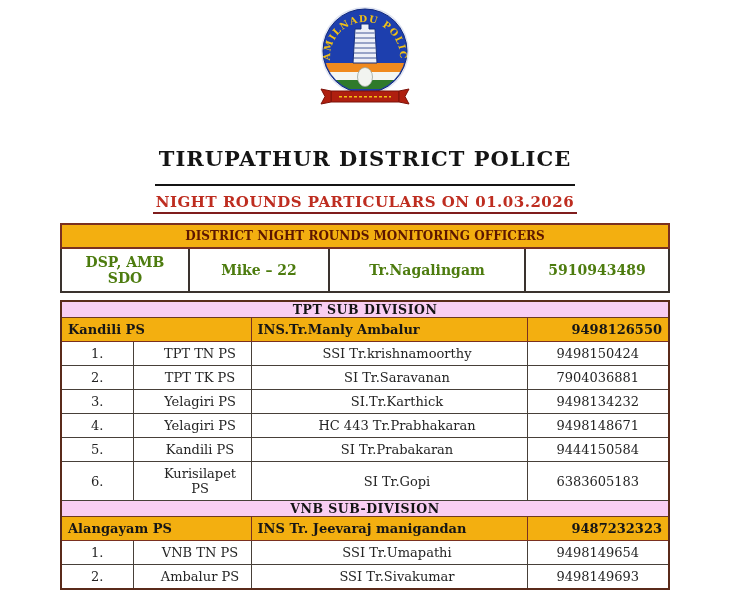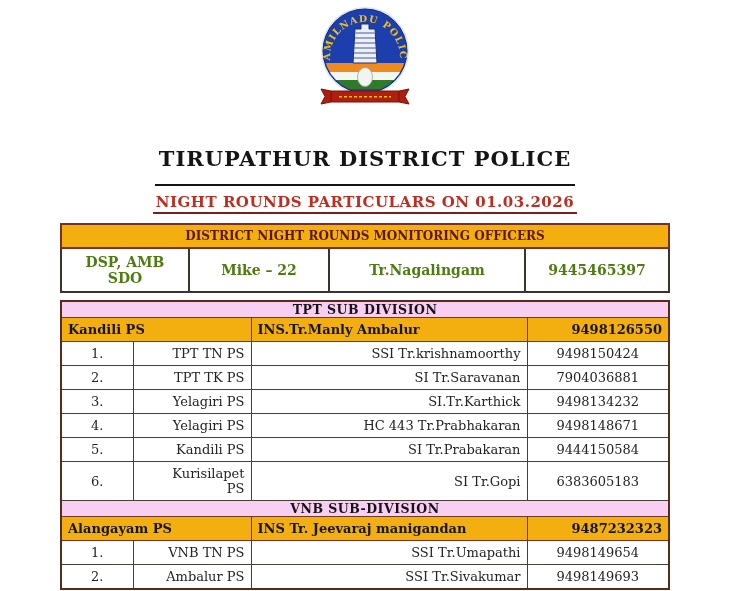--- a/index.html
+++ b/index.html
@@ -53,21 +53,21 @@
     background:var(--division-pink);font-weight:bold;font-size:12.5px;color:#141414;
     text-align:center;padding:0 2px;letter-spacing:0.5px;border-color:#6e3a22;
   }
   .incharge td{
     background:var(--band-yellow);font-weight:bold;font-size:13px;color:#161616;
     padding:4px 6px;border-color:#7a3020;
   }
   .incharge td.c-contact{text-align:right;}
   .data-row td{background:#fff;color:#242424;padding:4px 6px;}
   .data-row td.c-sno,.data-row td.c-contact{text-align:center;}
-  .data-row td.c-station,.data-row td.c-name{text-align:right;padding-left:22px;}
+  .data-row td.c-station,.data-row td.c-name{text-align:center;padding-left:22px;}
 </style>
 </head>
 <body>
 
 <div class="logo-wrap">
   <svg width="96" height="103" viewBox="0 0 96 103">
     <defs>
       <clipPath id="lc">
           <circle cx="48" cy="46" r="41"></circle>
         </clipPath>
@@ -108,21 +108,21 @@
       <col style="width:144px">
     </colgroup>
   <tbody>
       <tr class="band">
     <td colspan="4">DISTRICT NIGHT ROUNDS MONITORING OFFICERS</td>
   </tr>
   <tr class="officers">
     <td>DSP, AMB SDO</td>
     <td>Mike – 22</td>
     <td>Tr.Nagalingam</td>
-    <td>9445465397</td>
+    <td>5910943489</td>
   </tr>
 </tbody>
   </table>
 
 <table class="main-table">
   <colgroup>
       <col style="width:72px">
       <col style="width:118px">
       <col style="width:276px">
       <col style="width:142px">

